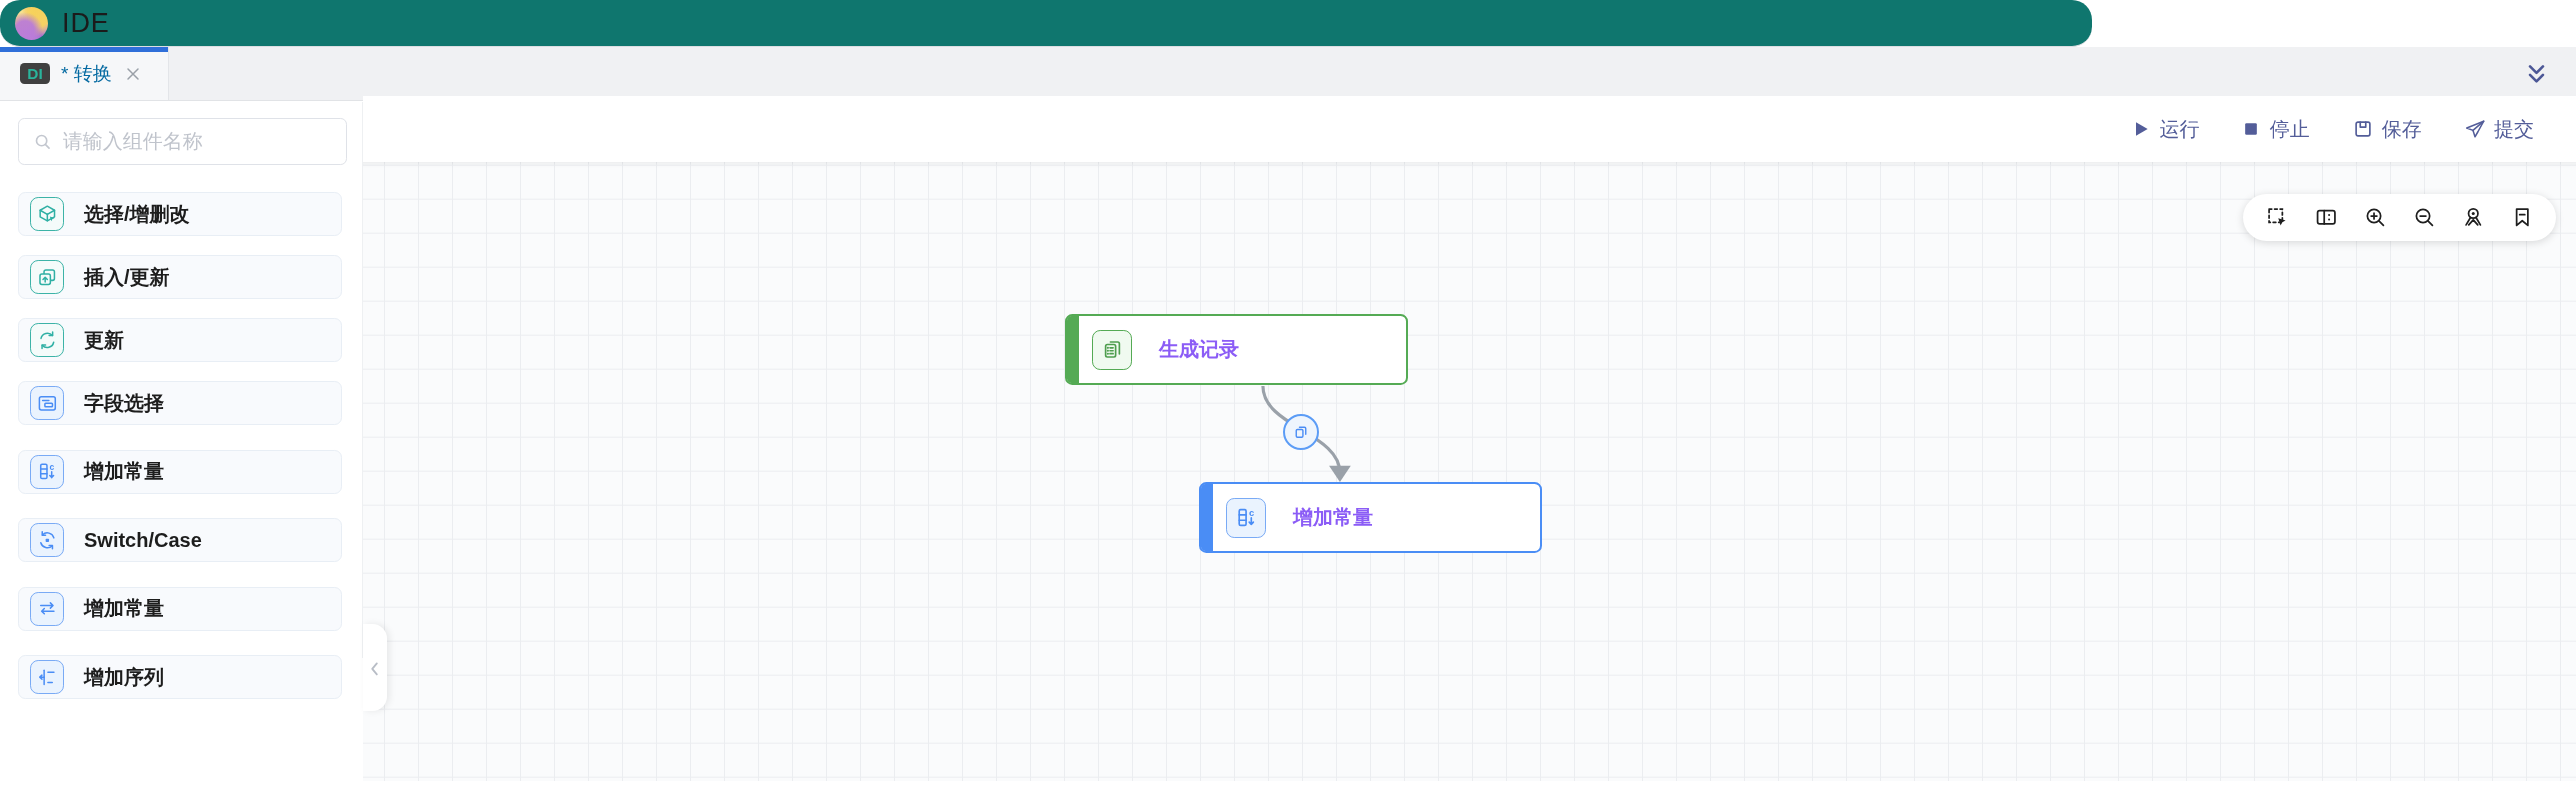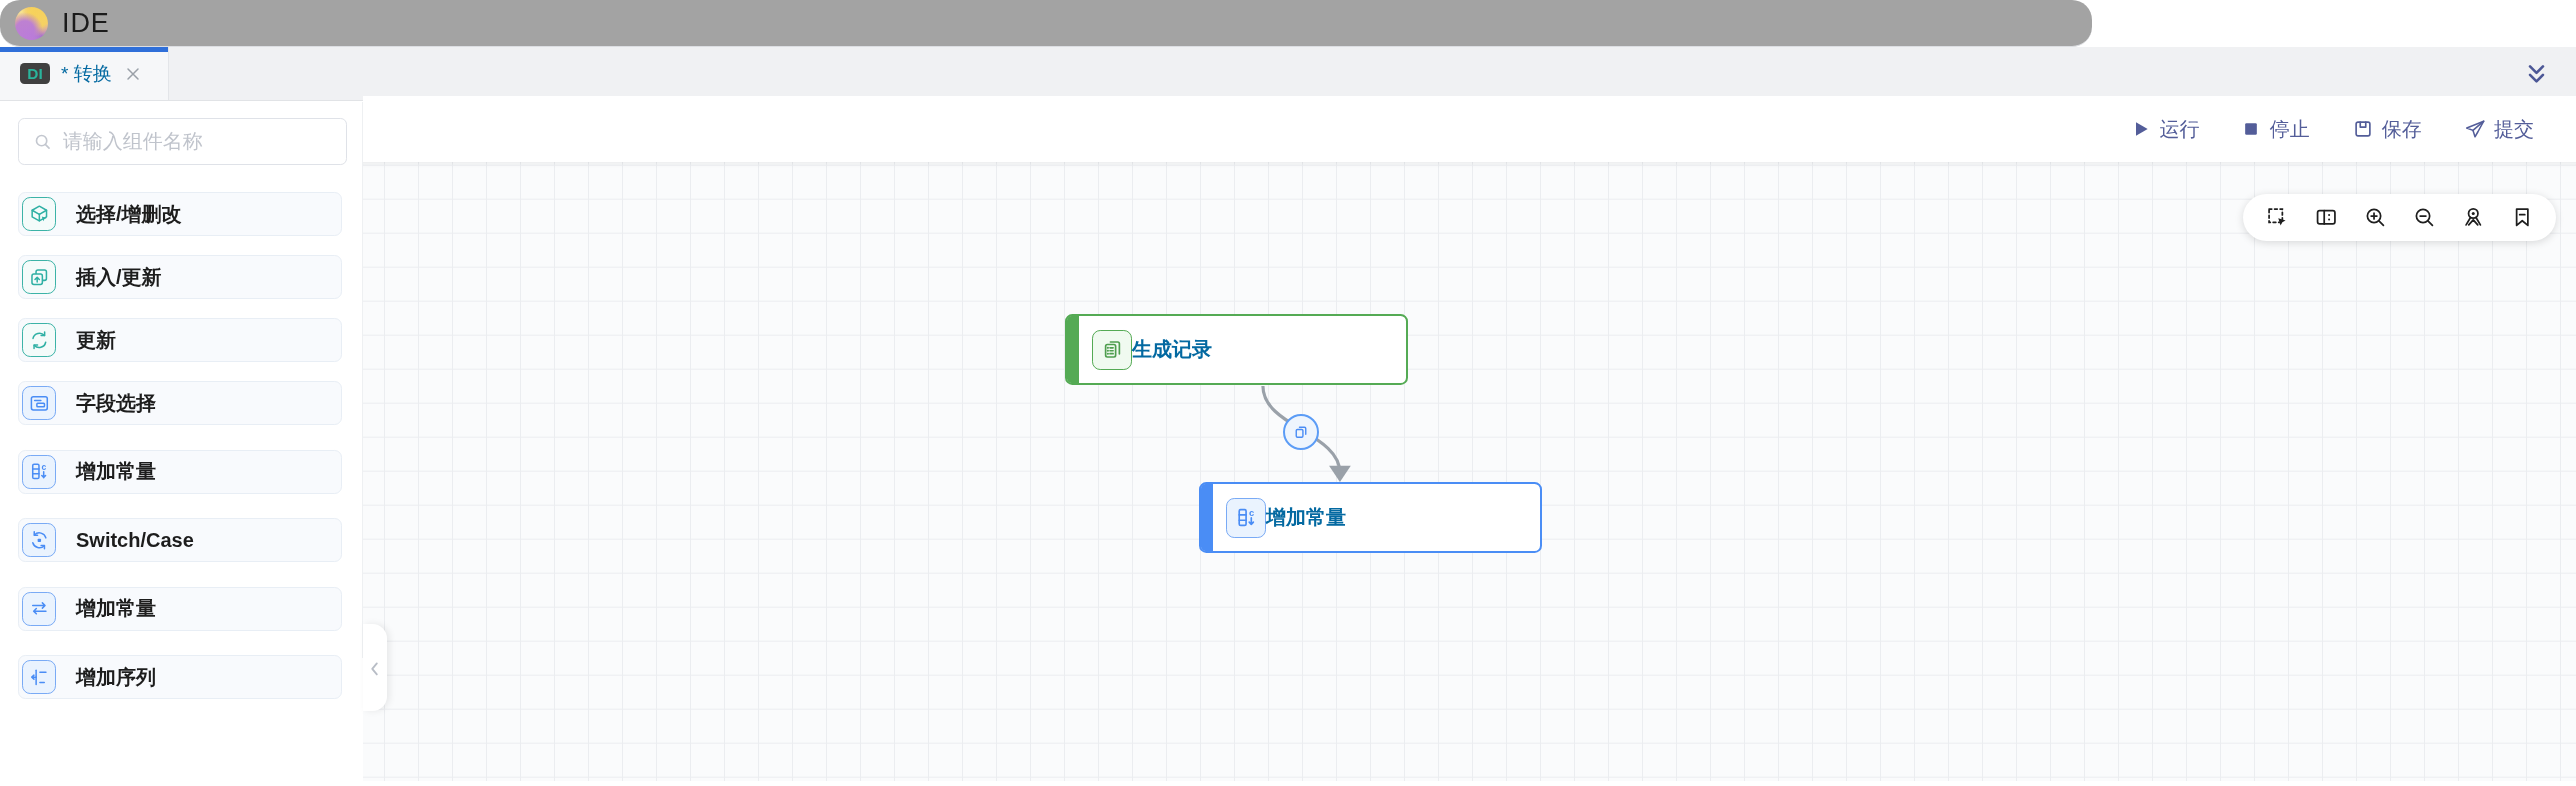--- a/index.html
+++ b/index.html
@@ -2,21 +2,21 @@
 <html style="font-size:14.5px"><head>
 <meta charset="utf-8">
 <style>
   * { margin:0; padding:0; box-sizing:border-box; }
   html,body { width:2576px; height:787px; overflow:hidden; background:#fff;
     font-family:"Liberation Sans","DejaVu Sans",sans-serif; }
   svg { display:block; }
 
   
   .titlebar { position:absolute; left:0; top:0; width:2092px; height:47px;
-    background:#a3a3a3; border-bottom:0.9px solid #dcdee2; display:flex; align-items:center;border-radius:20px; }
+    background:#0f766e; border-bottom:0.9px solid #dcdee2; display:flex; align-items:center;border-radius:20px; }
   .logo { width:33px; height:33px; margin-left:14.5px; border-radius:50%;
     background:
       radial-gradient(circle at 30% 70%, rgba(186,124,216,.95) 0 28%, rgba(186,124,216,0) 55%),
       radial-gradient(circle at 72% 28%, rgba(247,212,92,.95) 0 30%, rgba(247,212,92,0) 60%),
       conic-gradient(from 200deg, #c887de, #f3c95f, #f7e6a0, #e89b52, #d9a3e8, #a86fd0, #c887de); }
   .app-title { margin-left:14.5px; font-size:27px; color:#1b1b1b; letter-spacing:0.9px; }
 
   
   .tabbar { position:absolute; left:0; top:47px; width:2576px; height:54px;
     background:#f0f1f3; border-bottom:0.9px solid #e1e3e6; }
@@ -34,21 +34,21 @@
   .sidebar { position:absolute; left:0; top:102px; width:363px; height:556px;
     background:#fff; border-right:0.9px solid #eef0f2; padding:16.3px 20px 0 18px; }
   .search-box { width:329px; height:47px; border:0.9px solid #dfe2e8; border-radius:6.3px;
     background:#fff; display:flex; align-items:center; padding:0 12.7px; gap:9px; }
   .search-box svg { color:#c3c7cf; flex:none; }
   .search-box input { border:none; outline:none; width:100%; font-size:20px; color:#333;
     font-family:inherit; background:transparent; }
   .search-box input::placeholder { color:#c0c4cc; }
   .comp-list { margin-top:27px; }
   .comp-item { width:324px; height:44px; background:#f8fafd; border:0.9px solid #e8eef5;
-    border-radius:7.3px; display:flex; align-items:center; padding-left:3px; gap:20px;
+    border-radius:7.3px; display:flex; align-items:center; padding-left:11px; gap:20px;
     margin-bottom:19px; cursor:pointer; }
   .comp-item.blue { margin-bottom:24.5px; }
   .icon-box { width:34px; height:34px; border-radius:8.2px; display:flex; align-items:center;
     justify-content:center; flex:none; }
   .icon-box.teal { border:1.8px solid #3cb3a7; color:#2fb0a4; background:#f4fbfa; }
   .icon-box.blue { border:1.8px solid #79aaf5; color:#4a8df5; background:#eaf3fe; }
   .comp-label { font-size:20px; font-weight:bold; color:#1d1d1d; }
   .comp-section { width:330px; height:49px; background:#e9f1fd; border:1.8px solid #4a8df5;
     border-radius:3.6px; display:flex; align-items:center; padding-left:23.6px; gap:25px;
     margin:10px 0 16.3px 0; cursor:pointer; }
@@ -76,21 +76,21 @@
   .edge-layer { position:absolute; left:0; top:0; z-index:1; pointer-events:none; }
   .edge-hop { position:absolute; left:920px; top:318px; width:36px; height:36px; border-radius:50%;
     background:#eef5fd; border:2.7px solid #5b9cf6; color:#4a8df5; display:flex; align-items:center;
     justify-content:center; z-index:2; cursor:pointer; }
 
   .node { position:absolute; width:343px; height:71px; background:#fff; border-radius:7.3px;
     display:flex; align-items:center; z-index:3; cursor:pointer; }
   .node .bar { position:absolute; left:0; top:0; bottom:0; width:11.8px; border-radius:4.5px 0 0 4.5px; }
   .node-icon { width:40px; height:40px; border-radius:8.2px; margin-left:25px; display:flex;
     align-items:center; justify-content:center; flex:none; }
-  .node-label { font-size:20px; font-weight:bold; color:#0369a1; }
+  .node-label { font-size:20px; font-weight:bold; color:#8b5cf6; margin-left:27px; }
   .node.green { left:702px; top:218px; border:2.7px solid #54aa54; }
   .node.green .bar { background:#54aa54; }
   .node.green .node-icon { border:1.8px solid #54aa54; color:#4e9e4e; background:#f0faf0; }
   .node.blue { left:836px; top:386px; border:2.7px solid #4a8df5; }
   .node.blue .bar { background:#4a8df5; }
   .node.blue .node-icon { border:1.8px solid #79aaf5; color:#4a8df5; background:#eaf3fe; }
 
   .collapse-handle { position:absolute; left:0; top:528px; width:23.6px; height:87px; background:#fff;
     border-radius:0 14.5px 14.5px 0; box-shadow:2.7px 0 7.3px rgba(0,0,0,.08); display:flex;
     align-items:center; justify-content:center; color:#b8bdc6; z-index:4; cursor:pointer; }

